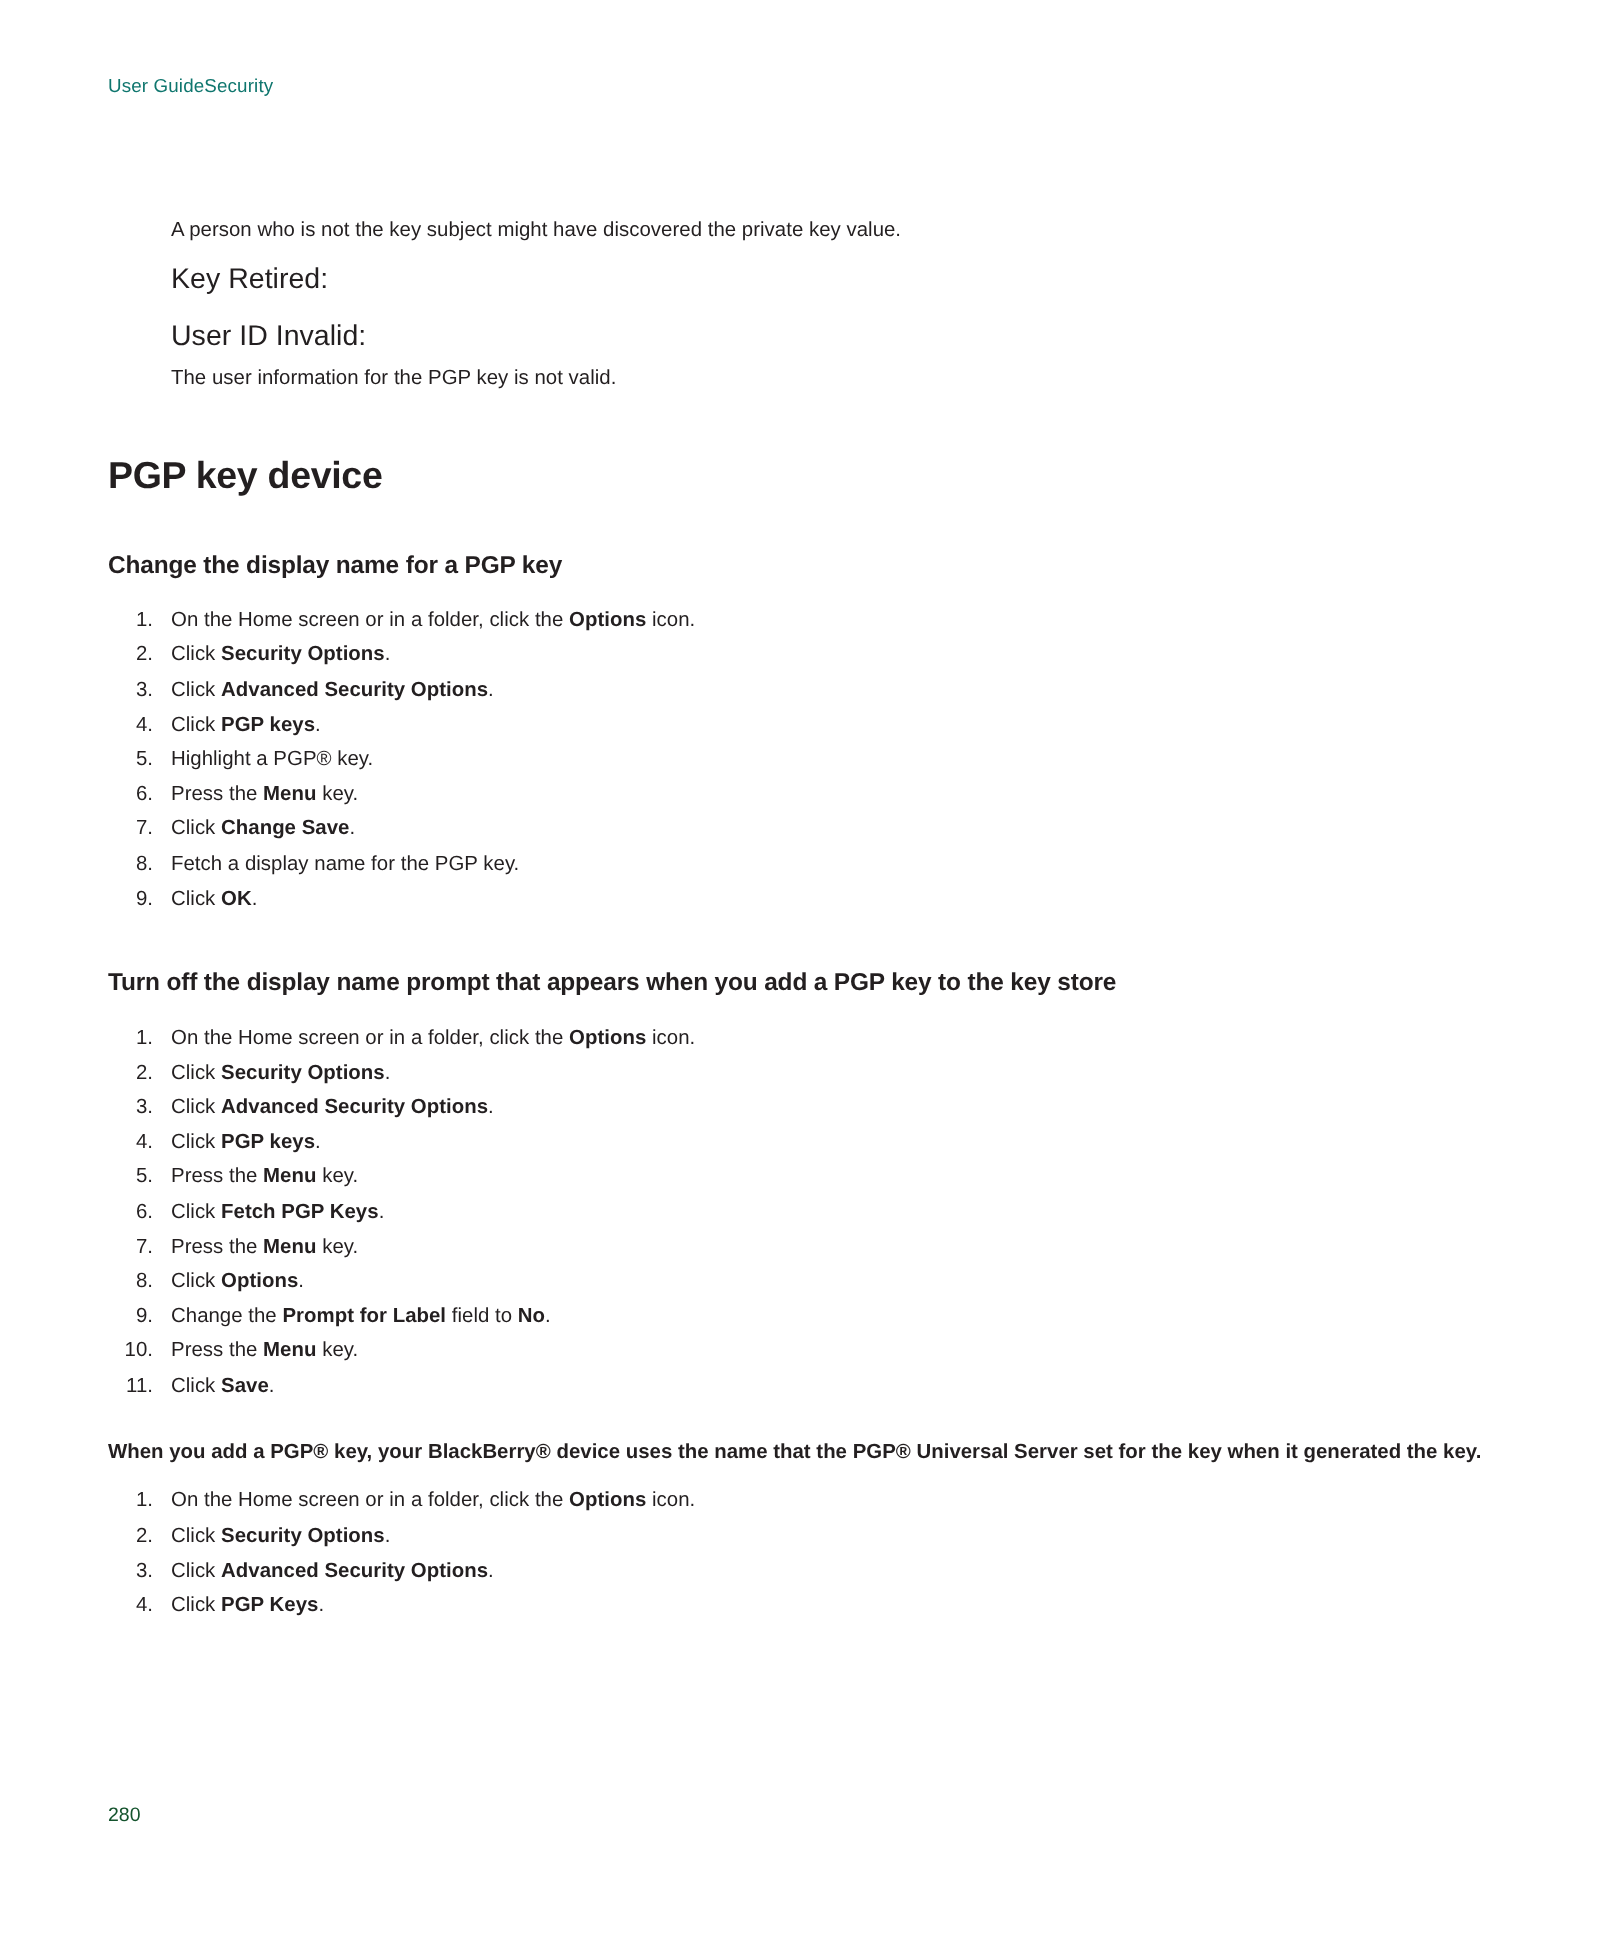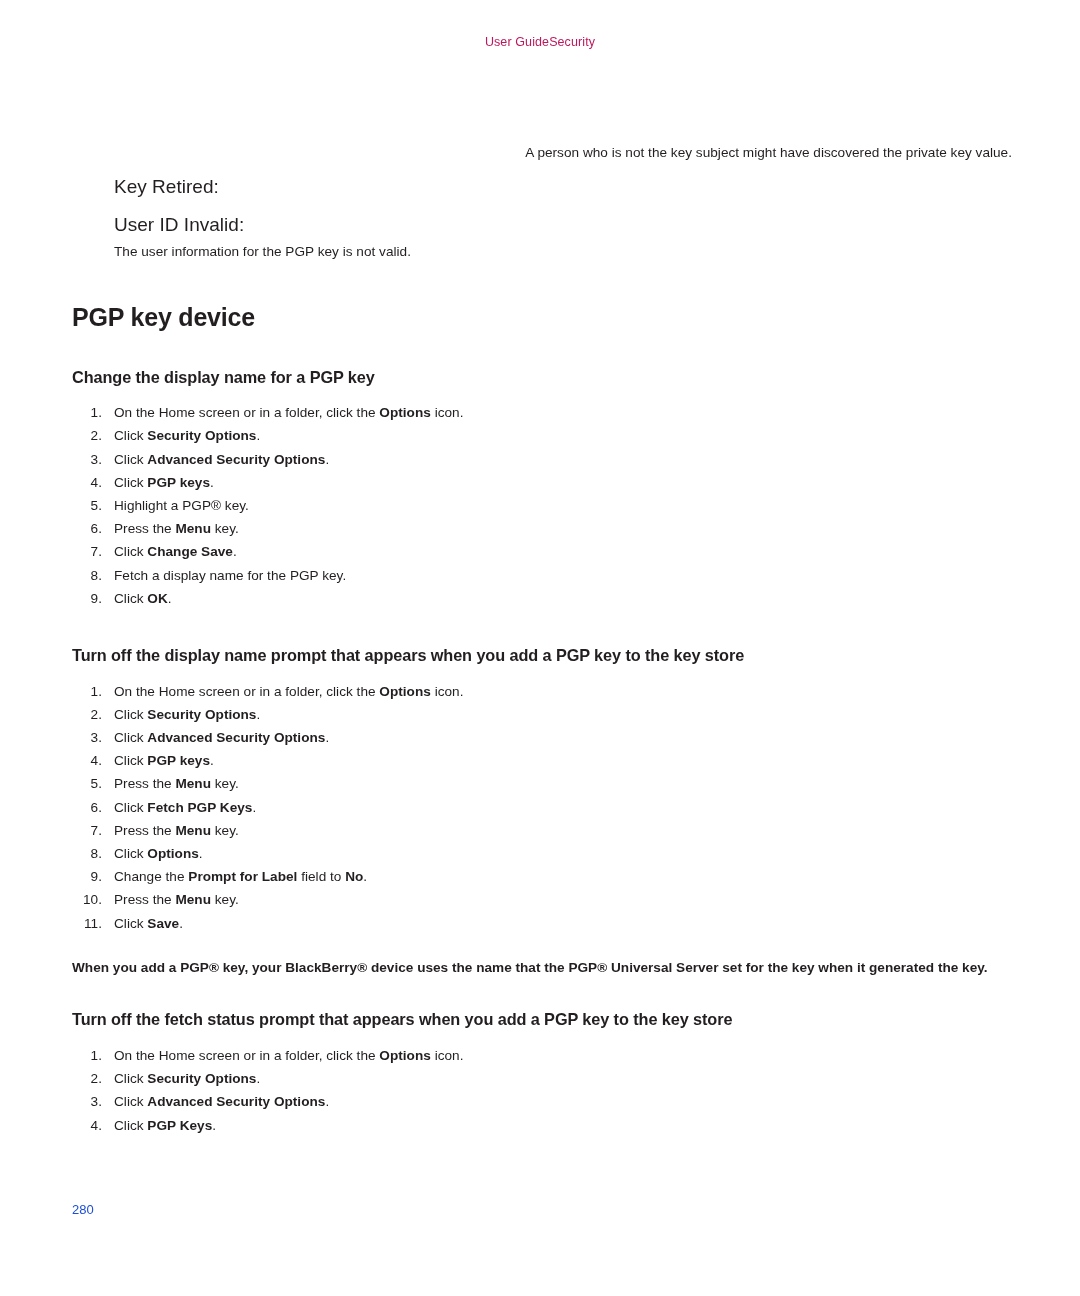--- a/index.html
+++ b/index.html
@@ -18,44 +18,43 @@
   .page {
     position: relative;
     width: 1080px;
     height: 1296px;
     box-sizing: border-box;
   }
 
   
   .runhead {
     position: absolute;
-    top: 35px;
+    top: 50px;
     left: 72px;
     right: 72px;
     display: flex;
-    justify-content: center;
+    justify-content: flex-start;
     font-size: 12.5px;
-    color: #be185d;
+    color: #0f766e;
     letter-spacing: 0.1px;
   }
 
   
   .content {
     position: absolute;
     top: 146px;
     left: 72px;
     width: 940px;
   }
 
   p.intro {
     margin: 0 0 0 42px;
     font-size: 13.6px;
     line-height: 1.0;
     letter-spacing: 0.02px;
-    text-align: right;
   }
 
   .deflist {
     margin: 0;
     padding: 0;
   }
   .defterm {
     margin: 16px 0 0 42px;
     font-size: 19px;
     font-weight: normal;
@@ -109,21 +108,21 @@
     line-height: 1.0;
     letter-spacing: 0.01px;
     font-weight: bold;
   }
 
   .folio {
     position: absolute;
     left: 72px;
     top: 1202px;
     font-size: 13px;
-    color: #1d4ed8;
+    color: #14532d;
   }
 </style>
 </head>
 <body>
 
 <div class="page">
 
   <div class="runhead">
     <span>User Guide</span>
     <span>Security</span>
@@ -162,21 +161,20 @@
           <li><span class="num">4.</span><span>Click <b>PGP keys</b>.</span></li>
           <li><span class="num">5.</span><span>Press the <b>Menu</b> key.</span></li>
           <li><span class="num">6.</span><span>Click <b>Fetch PGP Keys</b>.</span></li>
           <li><span class="num">7.</span><span>Press the <b>Menu</b> key.</span></li>
           <li><span class="num">8.</span><span>Click <b>Options</b>.</span></li>
           <li><span class="num">9.</span><span>Change the <b>Prompt for Label</b> field to <b>No</b>.</span></li>
           <li><span class="num">10.</span><span>Press the <b>Menu</b> key.</span></li>
           <li><span class="num">11.</span><span>Click <b>Save</b>.</span></li>
         </ol>
         <p class="note">When you add a PGP® key, your BlackBerry® device uses the name that the PGP® Universal Server set for the key when it generated the key.</p>
-        <h2 class="task">Turn off the fetch status prompt that appears when you add a PGP key to the key store</h2>
         <ol class="steps">
           <li><span class="num">1.</span><span>On the Home screen or in a folder, click the <b>Options</b> icon.</span></li>
           <li><span class="num">2.</span><span>Click <b>Security Options</b>.</span></li>
           <li><span class="num">3.</span><span>Click <b>Advanced Security Options</b>.</span></li>
           <li><span class="num">4.</span><span>Click <b>PGP Keys</b>.</span></li>
         </ol>
       </div>
 
   </div>
 

